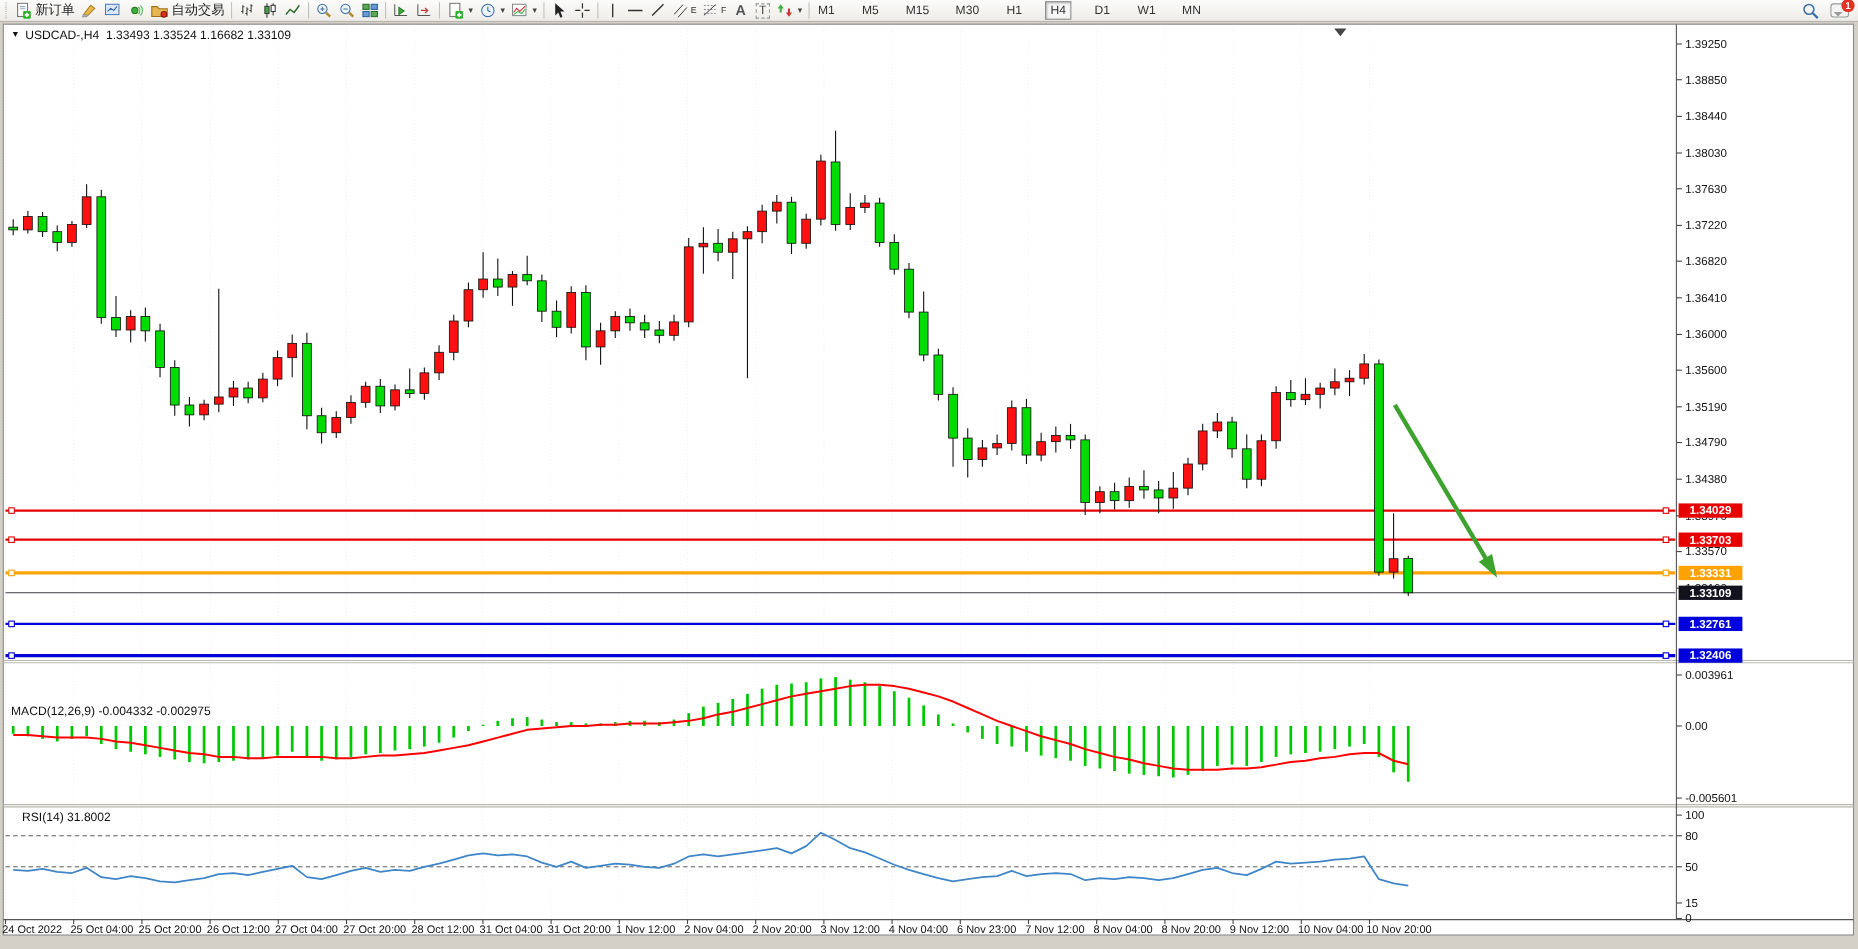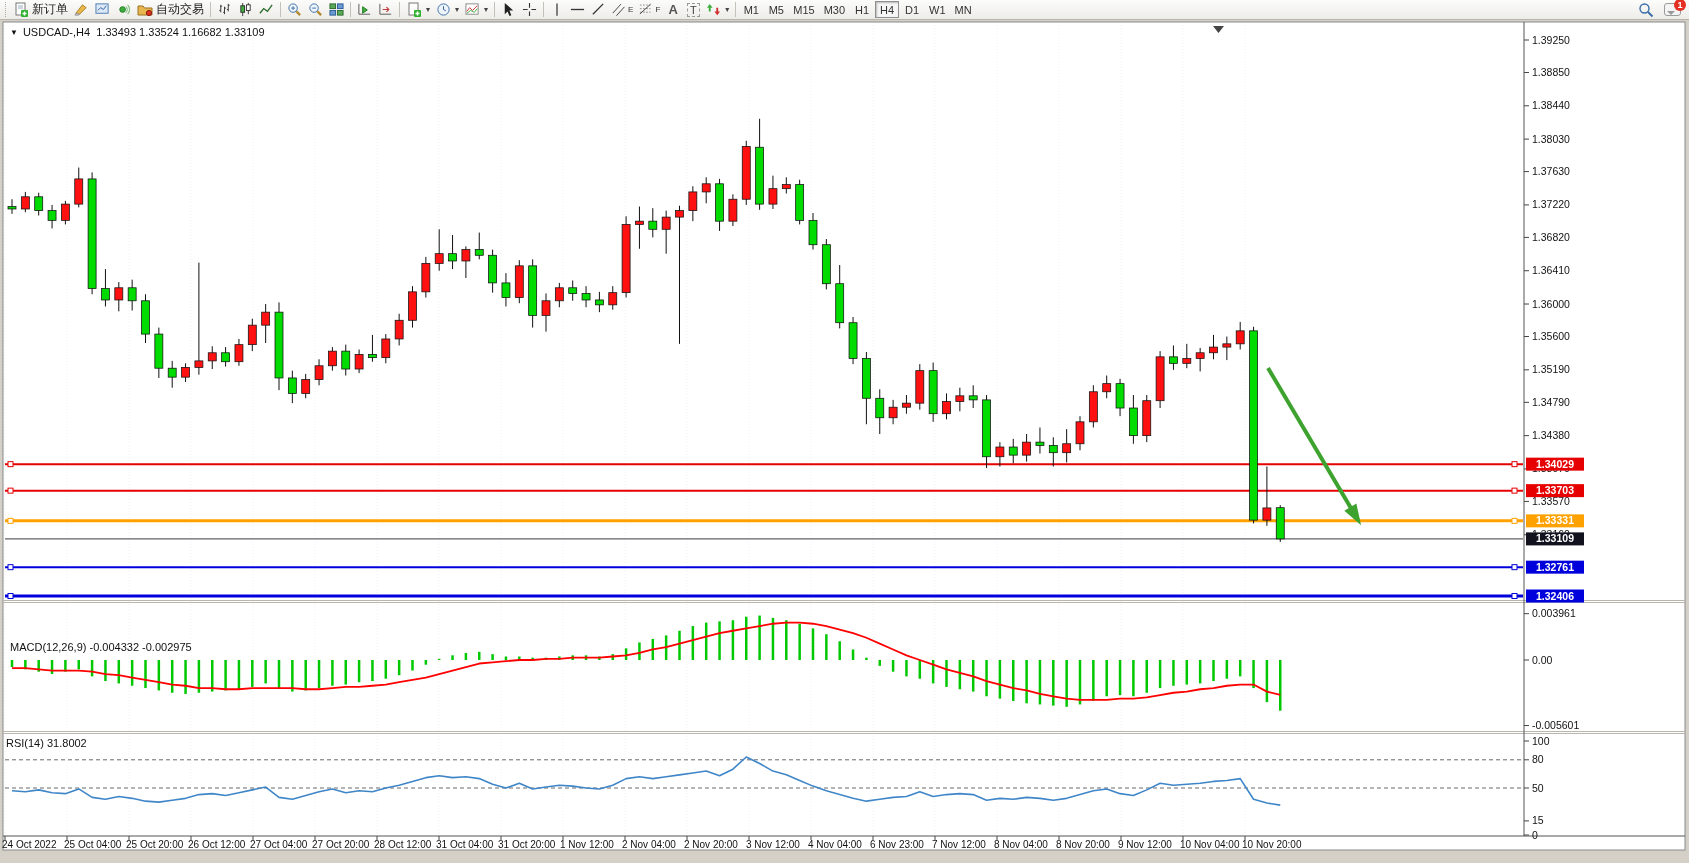--- a/index.html
+++ b/index.html
@@ -24,21 +24,21 @@
                   border-top-color:#9a9a9a; }
   .badge { position:absolute; right:-6px; top:-5px; background:#e33022; color:#fff; font-size:9px;
            font-weight:bold; width:12px; height:12px; border-radius:50%; display:flex;
            align-items:center; justify-content:center; }
   #chartwrap { position:absolute; left:0; top:21px; width:1477px; height:830px;text-decoration:underline; }
   svg text { font-family:"Liberation Sans", sans-serif; }
   .ovl { position:absolute; font-size:11px; color:#111; z-index:3; white-space:nowrap; }
   #hdr { left:10px; top:5px; }
   #hdr .tri { font-size:8px; vertical-align:1px; margin-right:5px; }
   #macdlbl { left:10px; top:584px;margin-top:36px; }
-  #rsilbl { left:6px; top:716px; }
+  #rsilbl { left:20px; top:716px; }
   #bottomstrip { position:absolute; left:0; top:851px; width:1689px; height:12px; background:#d4d0c8; }
 </style>
 </head>
 <body>
 
 <div id="toolbar">
   <span class="grip"></span>
   <div class="tb">
     <svg width="16" height="16" viewBox="0 0 16 16">
         <rect x="3" y="1" width="9" height="12" fill="#fff" stroke="#777"></rect>
@@ -201,21 +201,21 @@
     <span style="font-size:11px;color:#444;border:1px dashed #999;padding:0 2px">T</span>
   </div>
   <div class="tb">
     <svg width="15" height="15" viewBox="0 0 16 16">
         <path d="M4 2 l3 4 h-2 v4 h-2 V6 H1 Z" fill="#3fae3f"></path>
         <path d="M12 14 l-3 -4 h2 V6 h2 v4 h2 Z" fill="#d03030"></path>
       </svg>
     <span class="caret">▾</span>
   </div>
   <span class="sep"></span>
-  <div id="tf-slot" style="display:flex;align-items:center;gap:1px">
+  <div id="tf-slot" style="display:flex;align-items:center;gap:16px">
       <div class="tfbtn">M1</div>
       <div class="tfbtn">M5</div>
       <div class="tfbtn">M15</div>
       <div class="tfbtn">M30</div>
       <div class="tfbtn">H1</div>
       <div class="tfbtn on">H4</div>
       <div class="tfbtn">D1</div>
       <div class="tfbtn">W1</div>
       <div class="tfbtn">MN</div>
     </div>

